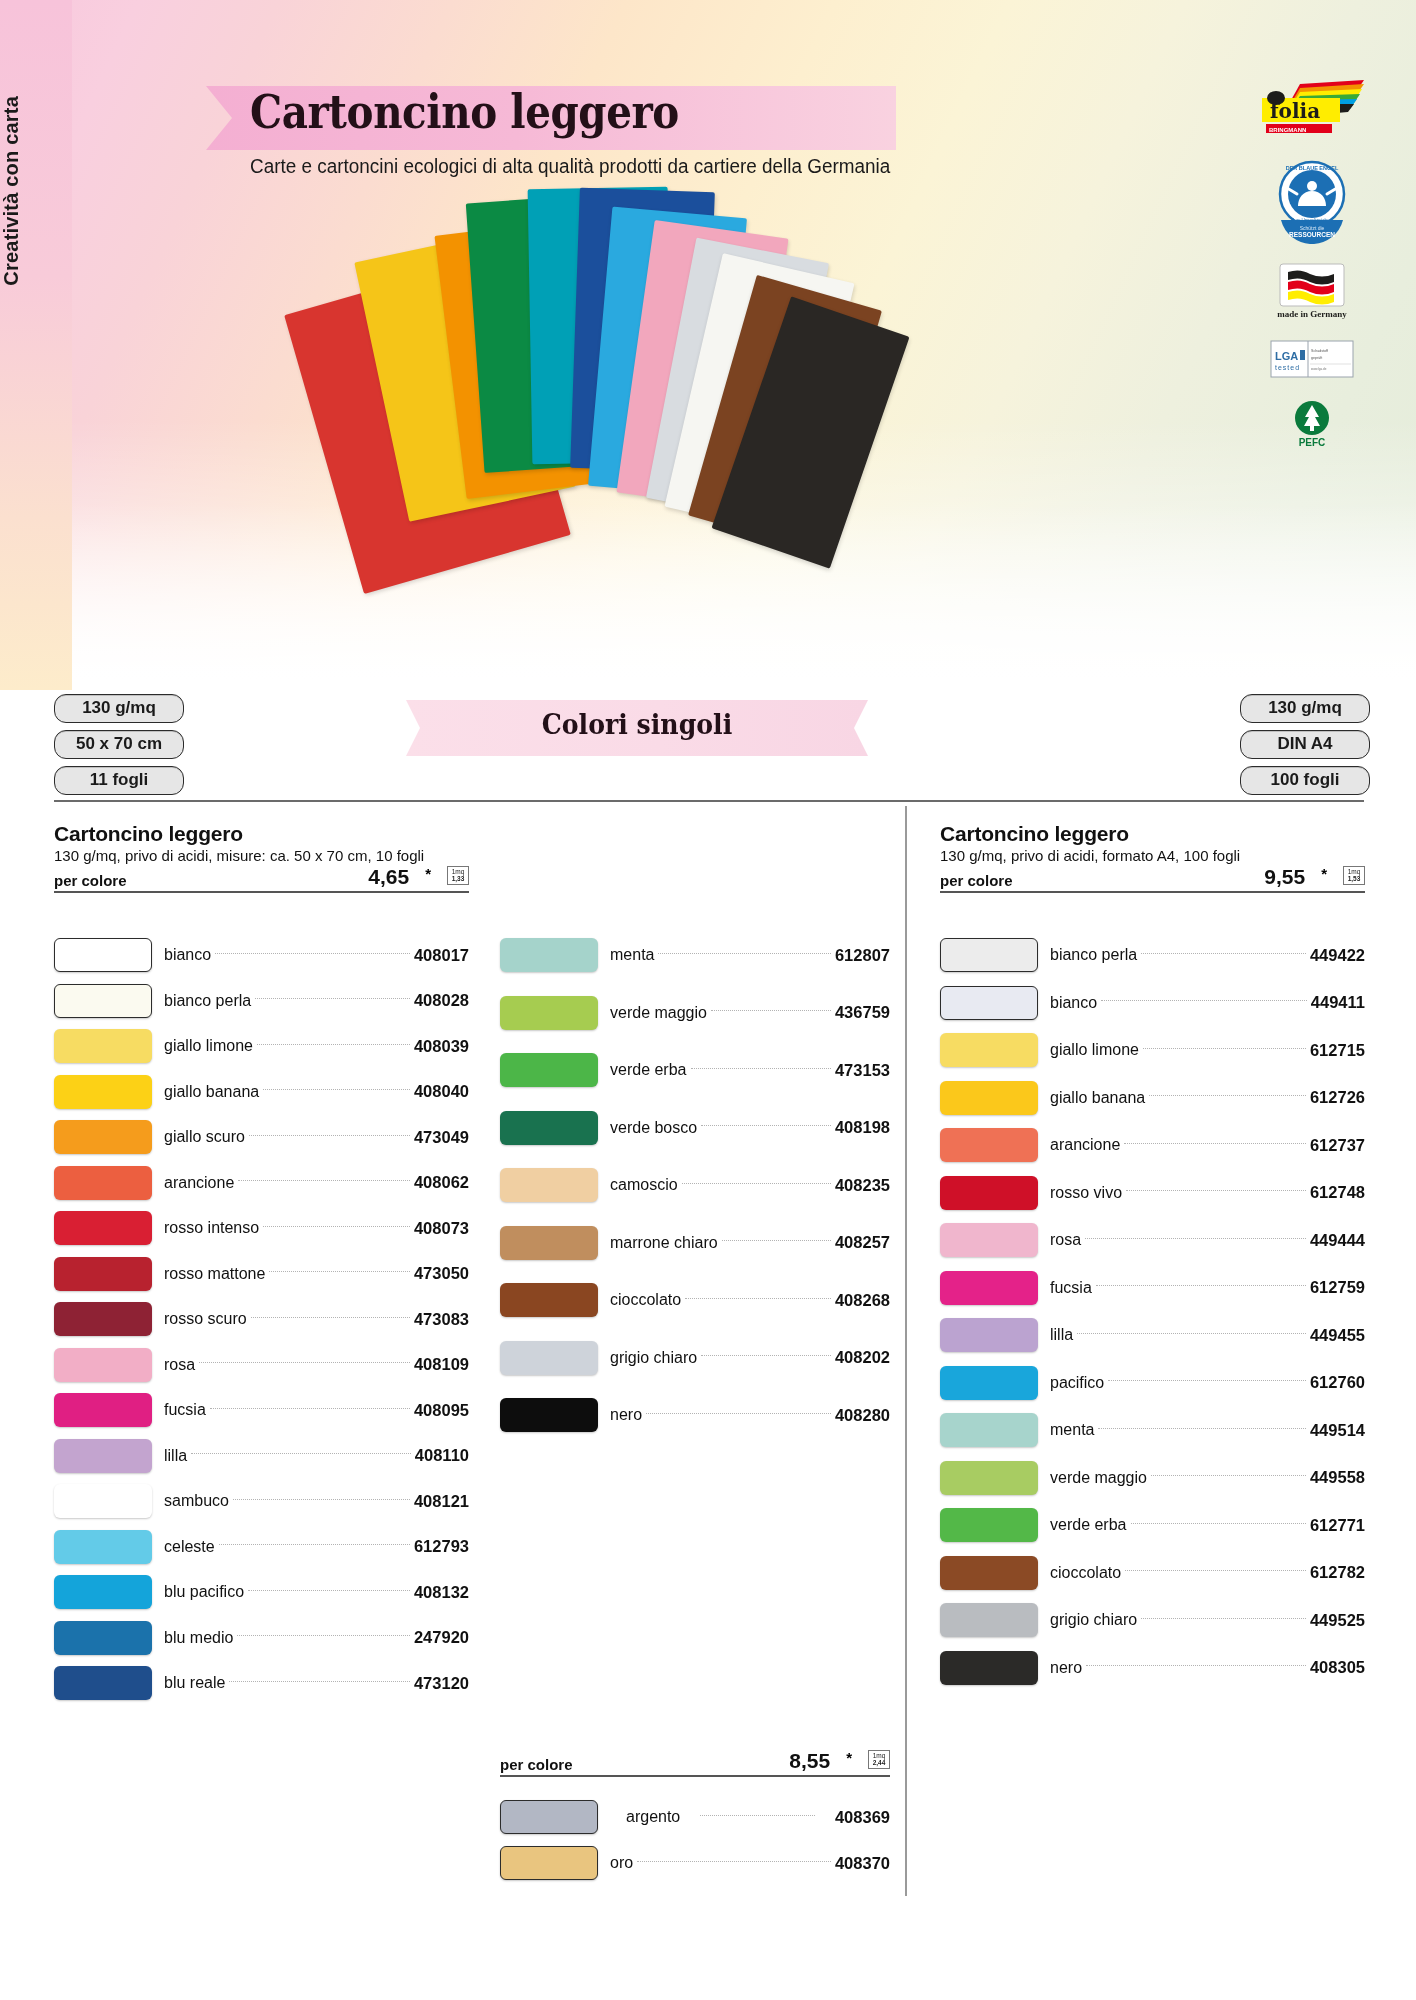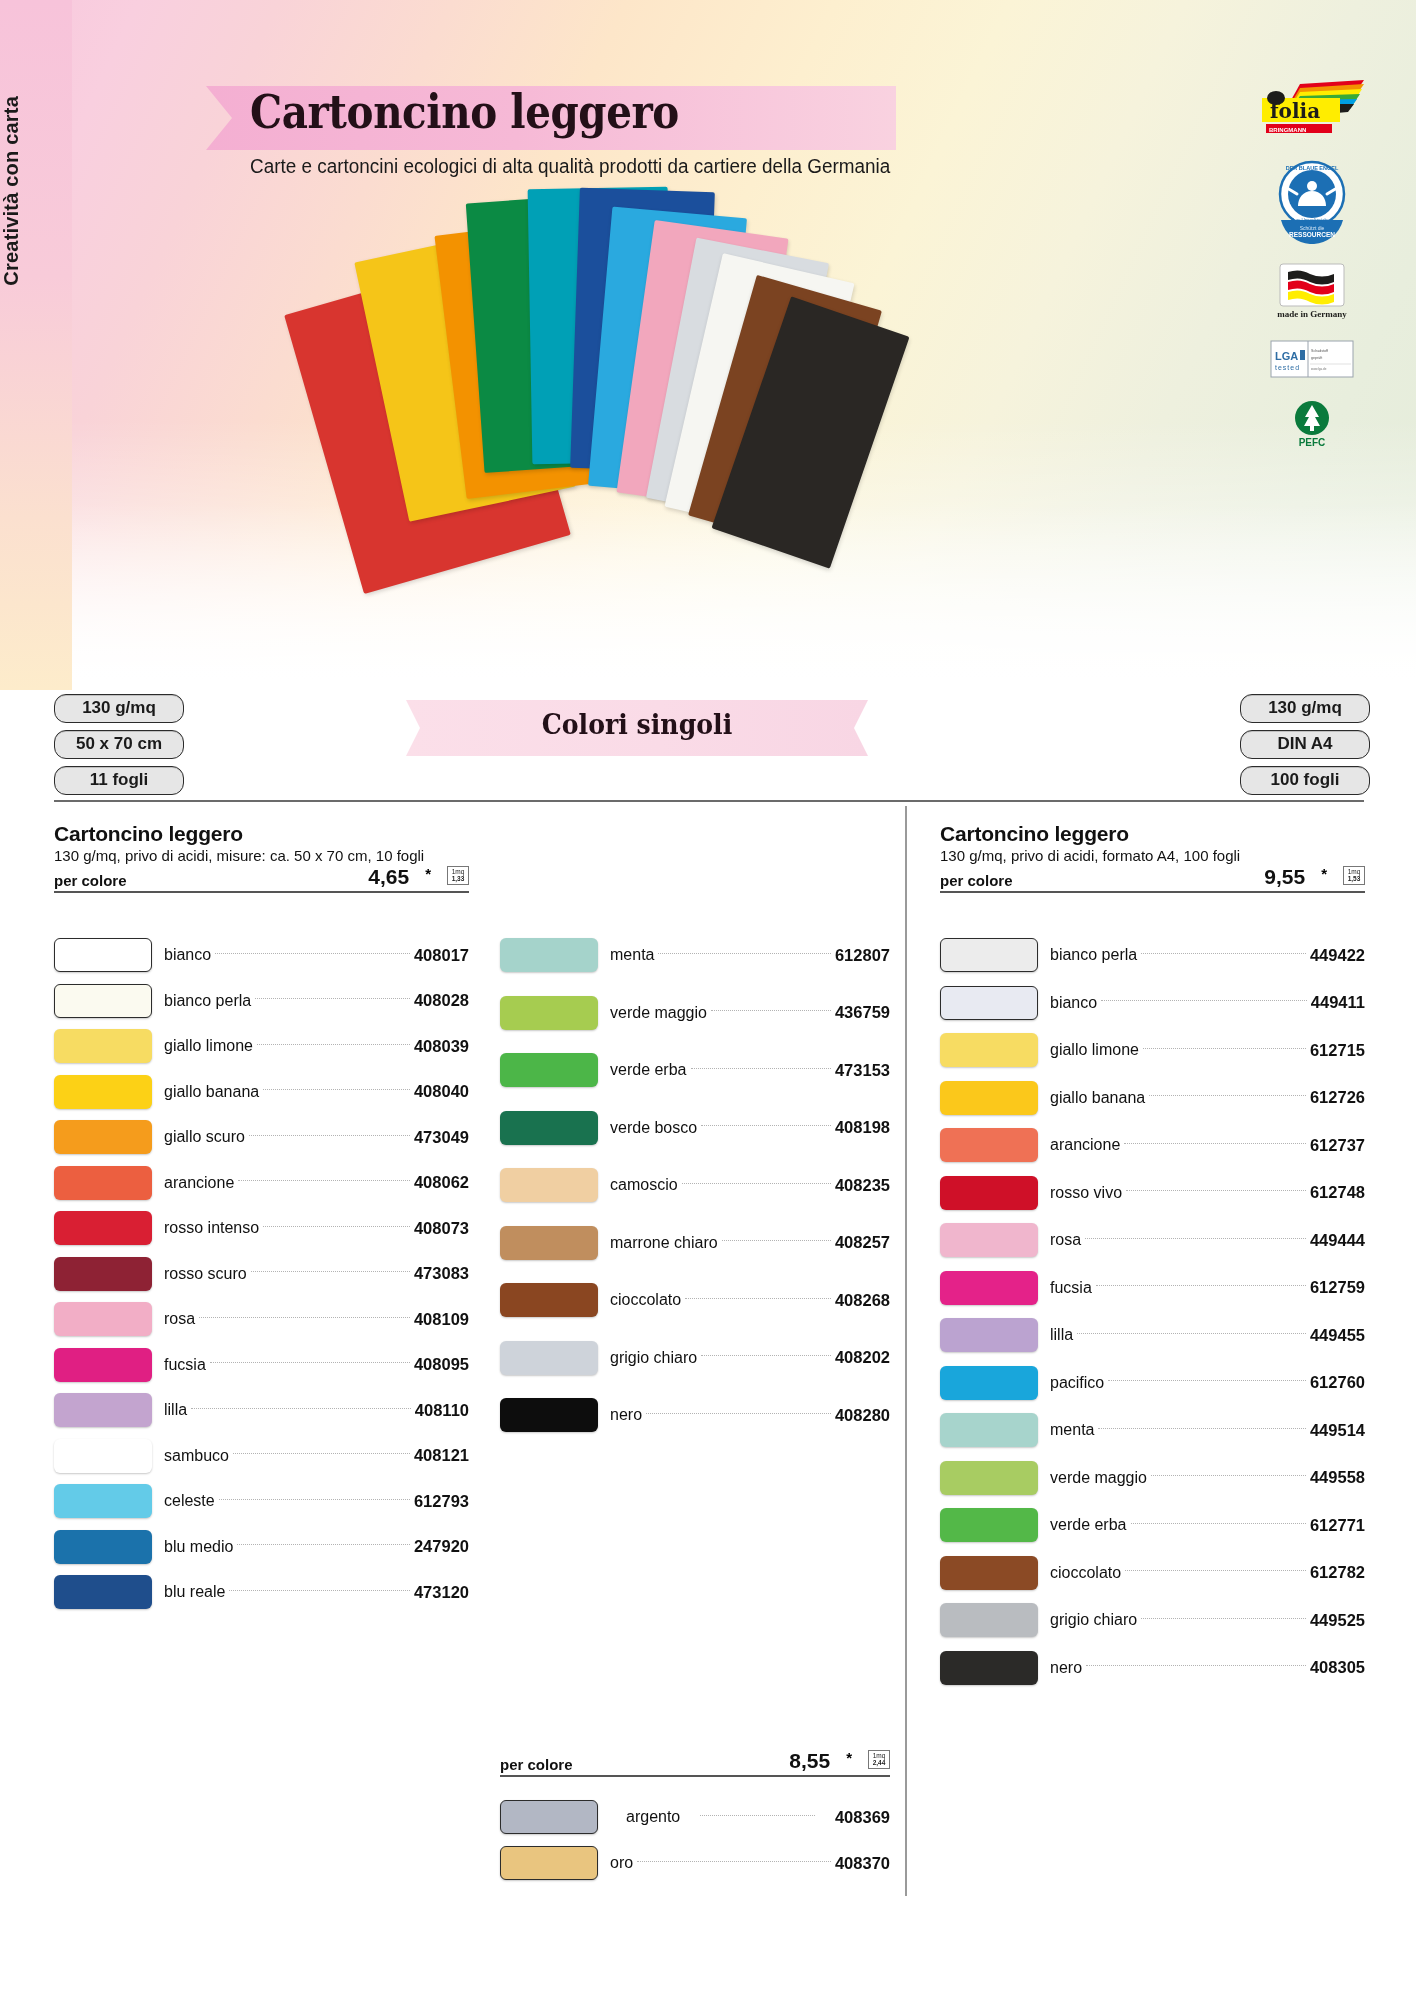--- a/index.html
+++ b/index.html
@@ -338,20 +338,26 @@
       <div class="leader"></div>
       <div class="cnum">408062</div>
     </div>
     <div class="crow" style="margin-bottom: 11.5px;">
       <div class="swatch" style="background: rgb(217, 31, 51);"></div>
       <div class="cname">rosso intenso</div>
       <div class="leader"></div>
       <div class="cnum">408073</div>
     </div>
     <div class="crow" style="margin-bottom: 11.5px;">
+      <div class="swatch" style="background: rgb(184, 34, 47);"></div>
+      <div class="cname">rosso mattone</div>
+      <div class="leader"></div>
+      <div class="cnum">473050</div>
+    </div>
+    <div class="crow" style="margin-bottom: 11.5px;">
       <div class="swatch" style="background: rgb(142, 34, 52);"></div>
       <div class="cname">rosso scuro</div>
       <div class="leader"></div>
       <div class="cnum">473083</div>
     </div>
     <div class="crow" style="margin-bottom: 11.5px;">
       <div class="swatch" style="background: rgb(242, 174, 198);"></div>
       <div class="cname">rosa</div>
       <div class="leader"></div>
       <div class="cnum">408109</div>
@@ -372,20 +378,26 @@
       <div class="swatch"></div>
       <div class="cname">sambuco</div>
       <div class="leader"></div>
       <div class="cnum">408121</div>
     </div>
     <div class="crow" style="margin-bottom: 11.5px;">
       <div class="swatch" style="background: rgb(99, 203, 232);"></div>
       <div class="cname">celeste</div>
       <div class="leader"></div>
       <div class="cnum">612793</div>
+    </div>
+    <div class="crow" style="margin-bottom: 11.5px;">
+      <div class="swatch" style="background: rgb(20, 164, 218);"></div>
+      <div class="cname">blu pacifico</div>
+      <div class="leader"></div>
+      <div class="cnum">408132</div>
     </div>
     <div class="crow" style="margin-bottom: 11.5px;">
       <div class="swatch" style="background: rgb(27, 114, 171);"></div>
       <div class="cname">blu medio</div>
       <div class="leader"></div>
       <div class="cnum">247920</div>
     </div>
     <div class="crow" style="margin-bottom: 11.5px;">
       <div class="swatch" style="background: rgb(31, 78, 140);"></div>
       <div class="cname">blu reale</div>

